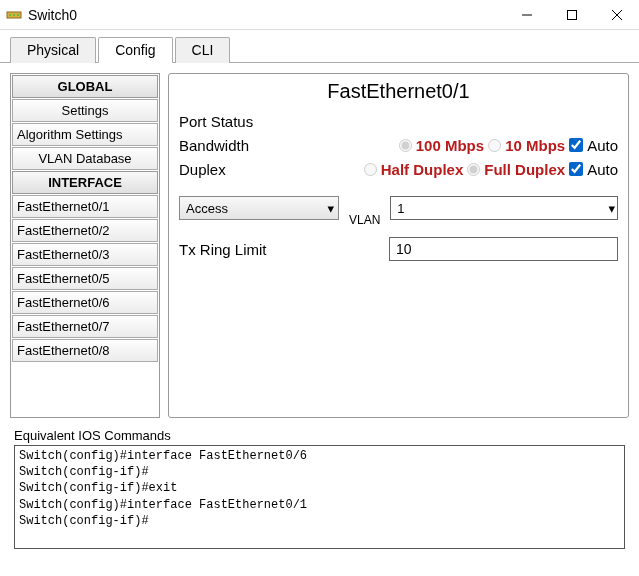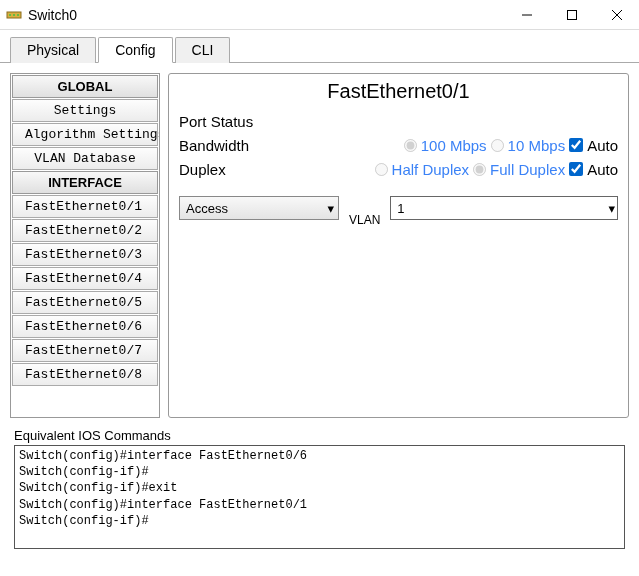--- a/index.html
+++ b/index.html
@@ -71,26 +71,25 @@
   border: 1px solid #999;
   text-align: center;
   font-weight: bold;
   font-size: 13px;
   padding: 3px 0;
   margin: 1px;
 }
 .side-item {
   border: 1px solid #aaa;
   background: linear-gradient(#fdfdfd, #ececec);
-  padding: 3px 12px;
+  padding: 3px 4px;
   margin: 1px;
   font-size: 13px;
   white-space: nowrap;
   text-align: left;
-  font-family: Liberation Mono, monospace;
 }
 .side-item.centered { text-align: center; }
 .side-item.selected { background: linear-gradient(#fdfdfd,#ececec); }
 
 .main {
   flex: 1;
   border: 1px solid #999;
   border-radius: 3px;
   padding: 4px 10px 10px 10px;
   height: 345px;
@@ -105,21 +104,21 @@
   display: flex;
   align-items: center;
   font-size: 15px;
   min-height: 24px;
 }
 .row .label { flex: 0 0 110px; }
 .row .controls { flex: 1; display: flex; align-items: center; justify-content: flex-end; gap: 4px; color: #888; }
 .row .controls.black { color: #000; }
 input[type=checkbox] { width: 14px; height: 14px; accent-color: #0066cc; }
 input[type=radio] { width: 13px; height: 13px; }
-.dim { color: #3b82f6; }
+.dim { color: #b91c1c; font-weight: bold; }
 .select {
   border: 1px solid #888;
   background: linear-gradient(#f8f8f8,#e4e4e4);
   height: 24px;
   display: flex;
   align-items: center;
   padding: 0 6px;
   position: relative;
 }
 .select .arrow {
@@ -211,21 +210,20 @@
 <div class="body">
   <div class="sidebar">
     <div class="side-header">GLOBAL</div>
     <div class="side-item centered">Settings</div>
     <div class="side-item">Algorithm Settings</div>
     <div class="side-item centered">VLAN Database</div>
     <div class="side-header">INTERFACE</div>
     <div class="side-item selected">FastEthernet0/1</div>
     <div class="side-item">FastEthernet0/2</div>
     <div class="side-item">FastEthernet0/3</div>
-    <div class="side-item">FastEthernet0/4</div>
     <div class="side-item">FastEthernet0/5</div>
     <div class="side-item">FastEthernet0/6</div>
     <div class="side-item">FastEthernet0/7</div>
     <div class="side-item">FastEthernet0/8</div>
   </div>
 
   <div class="main">
     <h2>FastEthernet0/1</h2>
 
     <div class="row">
@@ -261,20 +259,24 @@
         <span>Access</span>
         <span class="arrow">▾</span>
       </div>
       <span class="vlan-label">VLAN</span>
       <div class="vlan-value">
         <span>1</span>
         <span class="arrow">▾</span>
       </div>
     </div>
 
+    <div class="tx-row">
+      <span class="tx-label">Tx Ring Limit</span>
+      <input class="tx-input" value="10" style="">
+    </div>
   </div>
 </div>
 
 <div class="ios-section">
   <div class="ios-label">Equivalent IOS Commands</div>
   <div class="ios-box" id="ios-box">Switch(config)#interface FastEthernet0/6
 Switch(config-if)#
 Switch(config-if)#exit
 Switch(config)#interface FastEthernet0/1
 Switch(config-if)#</div>

